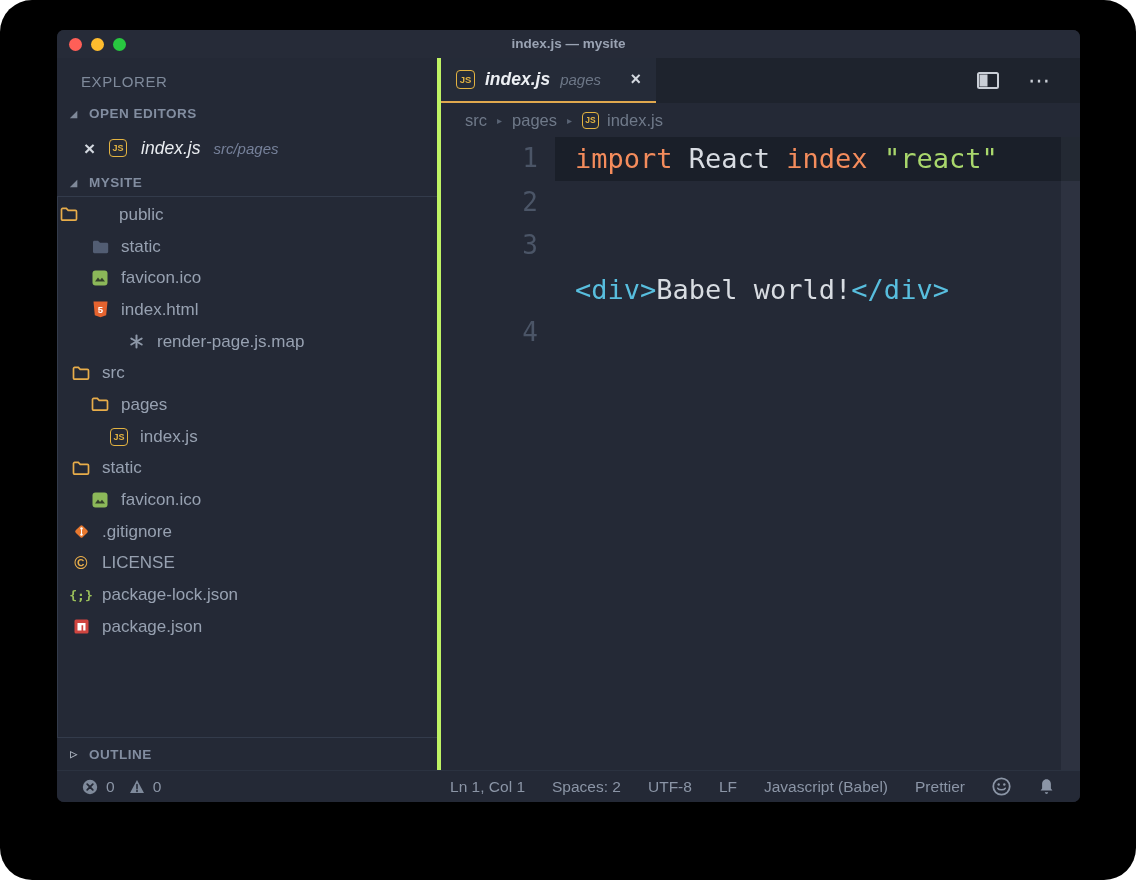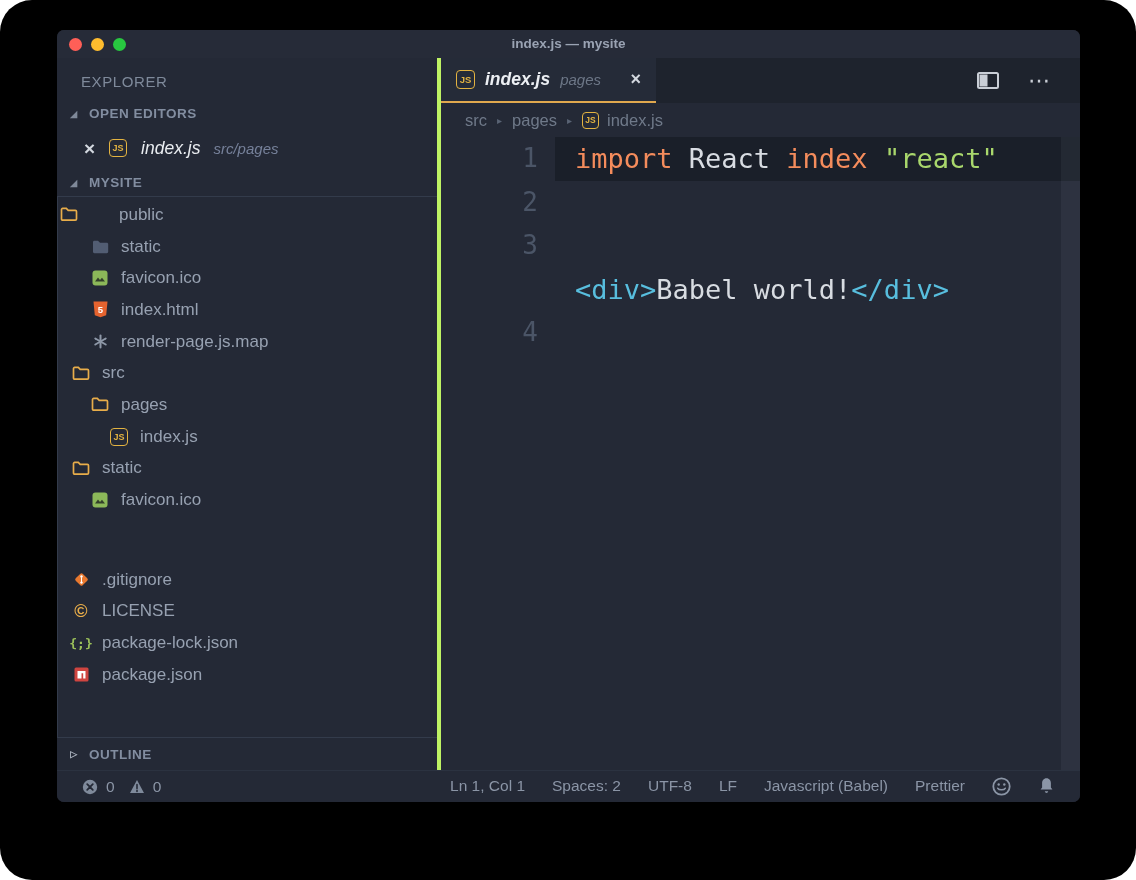--- a/index.html
+++ b/index.html
@@ -61,21 +61,21 @@
   .gutter{width:97px;flex:none;text-align:right;color:#4b5567;font-size:26px;line-height:43.5px;}
   .lcontent{flex:1;margin-left:17px;padding-left:20px;line-height:43.5px;white-space:pre;}
   .lcontent.hl{background:#1a1f29;}
   .tk-kw{color:#f48c5c;} .tk-str{color:#a9d76c;} .tk-paren{color:#ffc54d;} .tk-tag{color:#58bede;} .tk-plain{color:#d8dce2;}
   .scrollbar{position:absolute;top:0;right:0;bottom:0;width:19px;background:rgba(205,220,240,0.055);}
 
   
   .statusbar{height:32px;flex:none;display:flex;align-items:center;padding:0 25px;background:#242936;
              font-size:15.5px;color:#8b95a6;border-top:1px solid #2b3240;box-sizing:border-box;}
   .st-left{display:flex;align-items:center;gap:8px;}
-  .st-right{margin-left:auto;display:flex;align-items:flex-start;gap:27px;}
+  .st-right{margin-left:auto;display:flex;align-items:center;gap:27px;}
   .st-item{white-space:nowrap;}
   .st-icon{display:inline-flex;align-items:center;}
 </style>
 </head>
 <body>
 
 <div class="canvas">
   <div class="window">
 
     <div class="titlebar">
@@ -139,21 +139,21 @@
             </div>
             <div class="trow" style="padding-left: 32px;">
               <span class="ticon">
                 <svg width="15" height="17" viewBox="0 0 15 17">
                   <path d="M0.5 0.5 H14.5 L13.2 14.2 L7.5 16.2 L1.8 14.2 Z" fill="#e5632f"></path>
                   <text x="7.5" y="11.5" text-anchor="middle" font-family="Liberation Sans,sans-serif" font-weight="bold" font-size="9.5" fill="#fff">5</text>
                 </svg>
               </span>
               <span class="tlabel">index.html</span>
             </div>
-            <div class="trow" style="padding-left: 32px;">
+            <div class="trow" style="padding-left: 32px; margin-left: 36px;">
               <span class="ticon">
                 <svg width="15" height="15" viewBox="0 0 15 15">
                   <g stroke="#8e98a8" stroke-width="2" stroke-linecap="round">
                     <path d="M7.5 1.5 V13.5"></path>
                     <path d="M2.3 4.5 L12.7 10.5"></path>
                     <path d="M12.7 4.5 L2.3 10.5"></path>
                   </g>
                 </svg>
               </span>
               <span class="tlabel">render-page.js.map</span>
@@ -190,21 +190,21 @@
             </div>
             <div class="trow" style="padding-left: 32px;">
               <span class="ticon">
                 <svg width="16" height="16" viewBox="0 0 16 16">
                   <rect x="0.5" y="0.5" width="15" height="15" rx="3" fill="#8cb859"></rect>
                   <path d="M3 11.5 L6 7.5 L8 10 L10 7.8 L13 11.5 Z" fill="#33402a"></path>
                 </svg>
               </span>
               <span class="tlabel">favicon.ico</span>
             </div>
-            <div class="trow" style="padding-left: 13px; margin-top: 48px;">
+            <div class="trow" style="padding-left: 13px;">
               <span class="ticon">
                 <svg width="17" height="17" viewBox="0 0 17 17">
                   <rect x="3.6" y="3.6" width="9.8" height="9.8" rx="1.6" fill="#e8782f" transform="rotate(45 8.5 8.5)"></rect>
                   <g fill="#fff">
                     <circle cx="8.5" cy="5.4" r="1.2"></circle>
                     <circle cx="8.5" cy="11.6" r="1.2"></circle>
                     <rect x="8" y="6.2" width="1" height="4.8"></rect>
                   </g>
                 </svg>
               </span>

